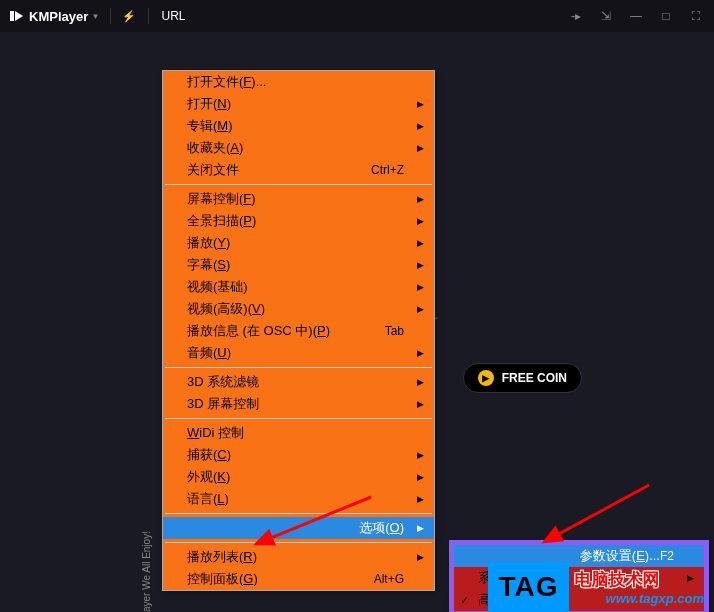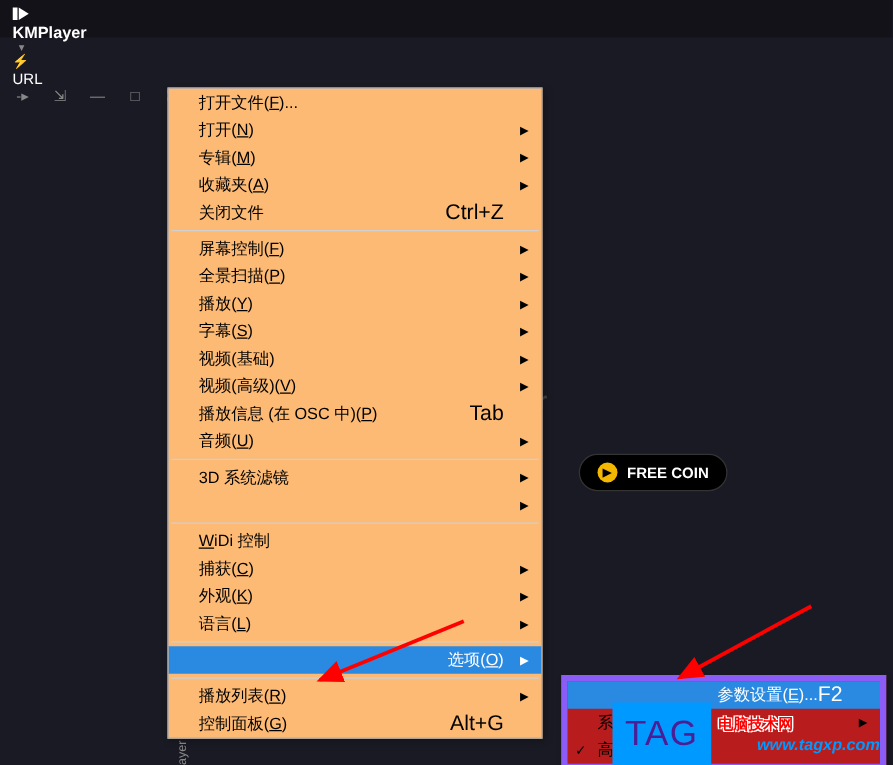--- a/index.html
+++ b/index.html
@@ -9,24 +9,23 @@
     background: #1a1a24;
     font-family: "Microsoft YaHei", sans-serif;
     font-size: 13px;
     overflow: hidden;
     position: relative;
   }
   .titlebar {
     height: 30px;
     background: #121218;
     display: flex;
-    align-items: flex-start;
-    padding: 4px 10px;
+    align-items: center;
+    padding: 16px 10px;
     color: #fff;
-    flex-direction: column;
   }
   .logo-icon {
     width: 14px; height: 14px;
     margin-right: 5px;
     display: inline-block;
   }
   .app-title {
     font-weight: bold;
     font-size: 13px;
     color: #fff;
@@ -79,24 +78,24 @@
     border-radius: 50%;
     background: #f5b800;
     display: inline-flex;
     align-items: center;
     justify-content: center;
     font-size: 9px;
     color: #000;
   }
   .context-menu {
     position: absolute;
-    left: 134px;
+    left: 162px;
     top: 70px;
-    width: 300px;
-    background: #fdba74;
+    width: 273px;
+    background: #f97316;
     border: 1px solid #aaa;
     box-shadow: 2px 2px 6px rgba(0,0,0,.3);
   }
   .menu-item {
     display: flex;
     align-items: center;
     height: 22px;
     padding: 0 30px 0 24px;
     color: #000;
     position: relative;
@@ -106,21 +105,21 @@
     background: #2a8ae2;
     color: #fff;
     text-align: right;
   }
   .menu-label {
     flex: 1;
   }
   .menu-label u { text-decoration: underline; }
   .menu-shortcut {
     color: #000;
-    font-size: 17px;
+    font-size: 12px;
   }
   .menu-item.highlighted .menu-shortcut { color: #fff; }
   .submenu-arrow {
     position: absolute;
     right: 10px;
     font-size: 9px;
   }
   .menu-sep {
     height: 1px;
     background: #d0d0d0;
@@ -161,38 +160,38 @@
     position: absolute;
     right: 10px;
     bottom: 0;
     display: flex;
     align-items: stretch;
     height: 50px;
     z-index: 1000;
   }
   .tag-box {
     background: #0099ff;
-    color: #4c1d95;
-    font-weight: 400;
+    color: #000000;
+    font-weight: 700;
     font-size: 28px;
     padding: 4px 10px;
     display: flex;
     align-items: center;
     letter-spacing: 1px;
   }
   .tag-text {
     display: flex;
     flex-direction: column;
     justify-content: center;
     padding-left: 6px;
   }
   .tag-text-cn {
     color: #ff0000;
     font-weight: bold;
-    font-size: 12px;
+    font-size: 17px;
     text-shadow: 1px 1px 0 #fff, -1px -1px 0 #fff, 1px -1px 0 #fff, -1px 1px 0 #fff;
   }
   .tag-text-url {
     color: #0099ff;
     font-size: 13px;
     font-style: italic;
     font-weight: bold;
     margin-left: 31px;
   }
   .bg-text {
@@ -293,20 +292,21 @@
     <div class="menu-item">
       <span class="menu-label">音频(<u>U</u>)</span>
       <span class="submenu-arrow">▶</span>
     </div>
     <div class="menu-sep"></div>
     <div class="menu-item">
       <span class="menu-label">3D 系统滤镜</span>
       <span class="submenu-arrow">▶</span>
     </div>
     <div class="menu-item">
+      <span class="menu-label">3D 屏幕控制</span>
       <span class="submenu-arrow">▶</span>
     </div>
     <div class="menu-sep"></div>
     <div class="menu-item">
       <span class="menu-label"><u>W</u>iDi 控制</span>
     </div>
     <div class="menu-item">
       <span class="menu-label">捕获(<u>C</u>)</span>
       <span class="submenu-arrow">▶</span>
     </div>

